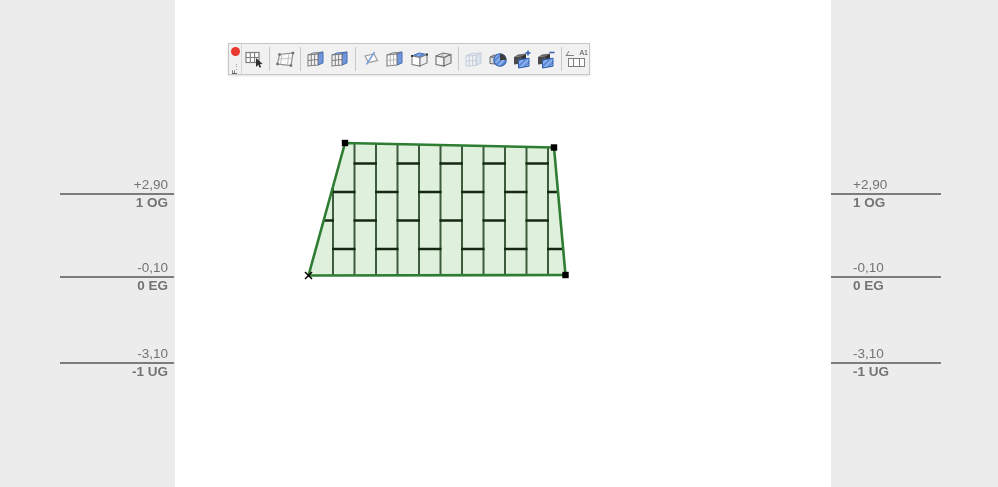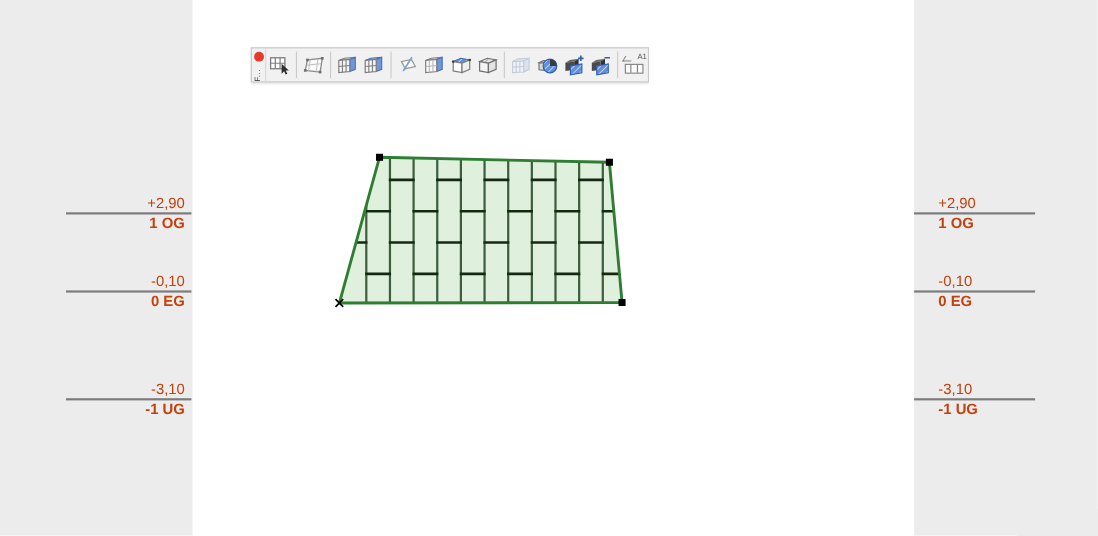--- a/index.html
+++ b/index.html
@@ -6,30 +6,30 @@
   body{
     width:998px;height:487px;position:relative;overflow:hidden;
     background:#ffffff;font-family:"Liberation Sans", sans-serif;
   }
   
   .side-panel{position:absolute;top:0;height:487px;background:#ececec;}
   .side-panel.left{left:0;width:175px;}
   .side-panel.right{left:831px;width:167px;}
 
   
-  .story-marker{position:absolute;font-size:13.5px;color:#c2410c;line-height:16px;}
+  .story-marker{position:absolute;font-size:13.5px;color:#737373;line-height:16px;}
   .story-marker .elev{height:16px;}
   .story-marker .rule{height:0;border-top:2px solid #7c7c7c;}
   .story-marker .sname{height:16px;font-weight:bold;}
   .story-marker.left{left:60px;width:114px;text-align:right;}
   .story-marker.left .elev,.story-marker.left .sname{padding-right:6px;}
   .story-marker.right{left:831px;width:110px;text-align:left;}
   .story-marker.right .elev,.story-marker.right .sname{padding-left:22px;}
   .story-marker.lvl0{top:177px;}
-  .story-marker.lvl1{top:248px;}
+  .story-marker.lvl1{top:260px;}
   .story-marker.lvl2{top:346px;}
 
   
   .toolbar{
     position:absolute;left:228px;top:43px;width:362px;height:32px;
     background:#f1f1f1;border:1px solid #c7c7c7;box-sizing:border-box;
     display:flex;align-items:center;box-shadow:0 1px 2px rgba(0,0,0,.12);
   }
   .tb-header{
     width:19px;height:100%;display:flex;flex-direction:column;align-items:center;

